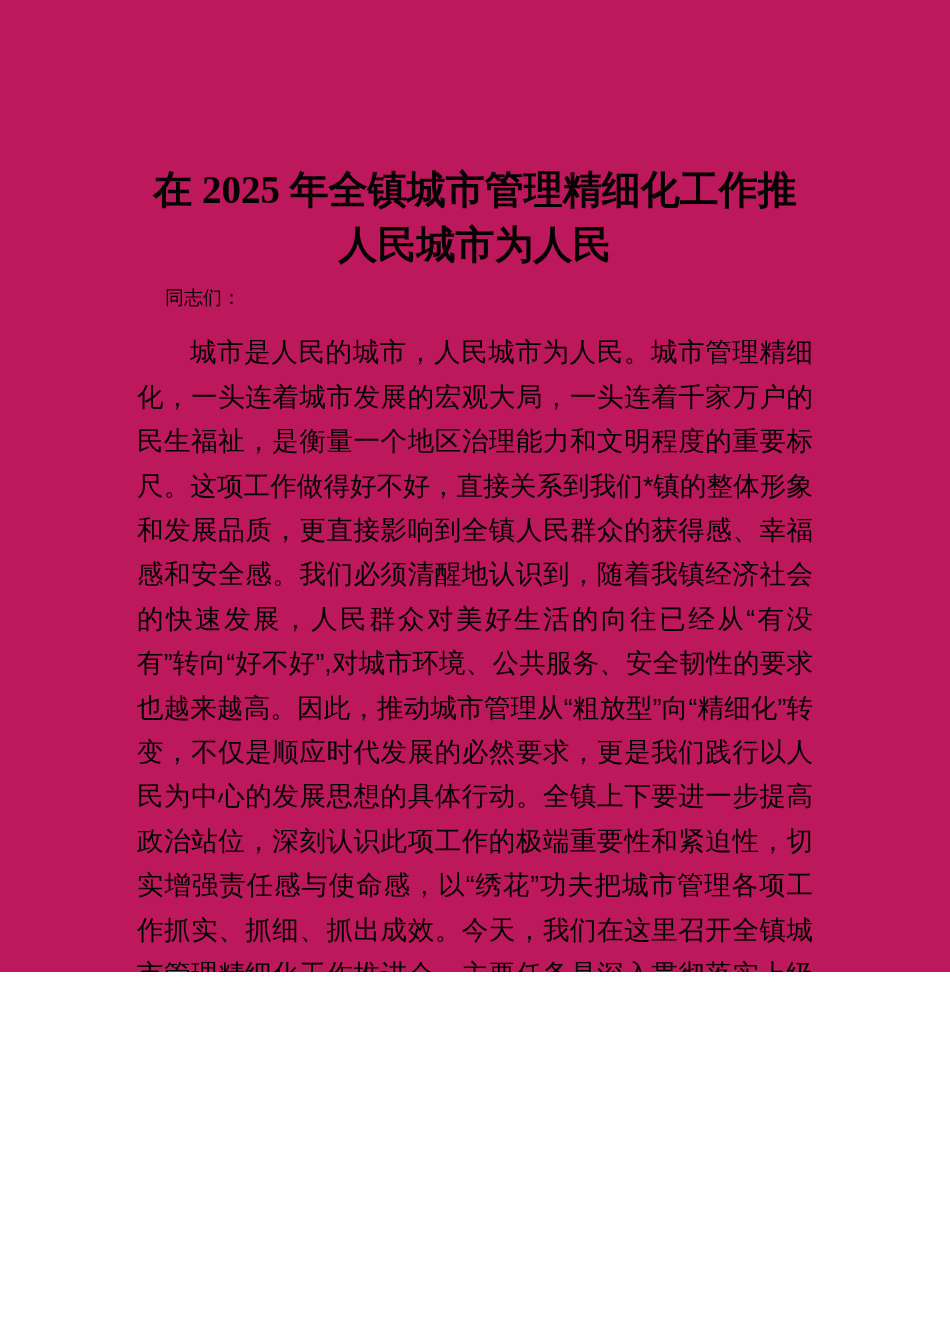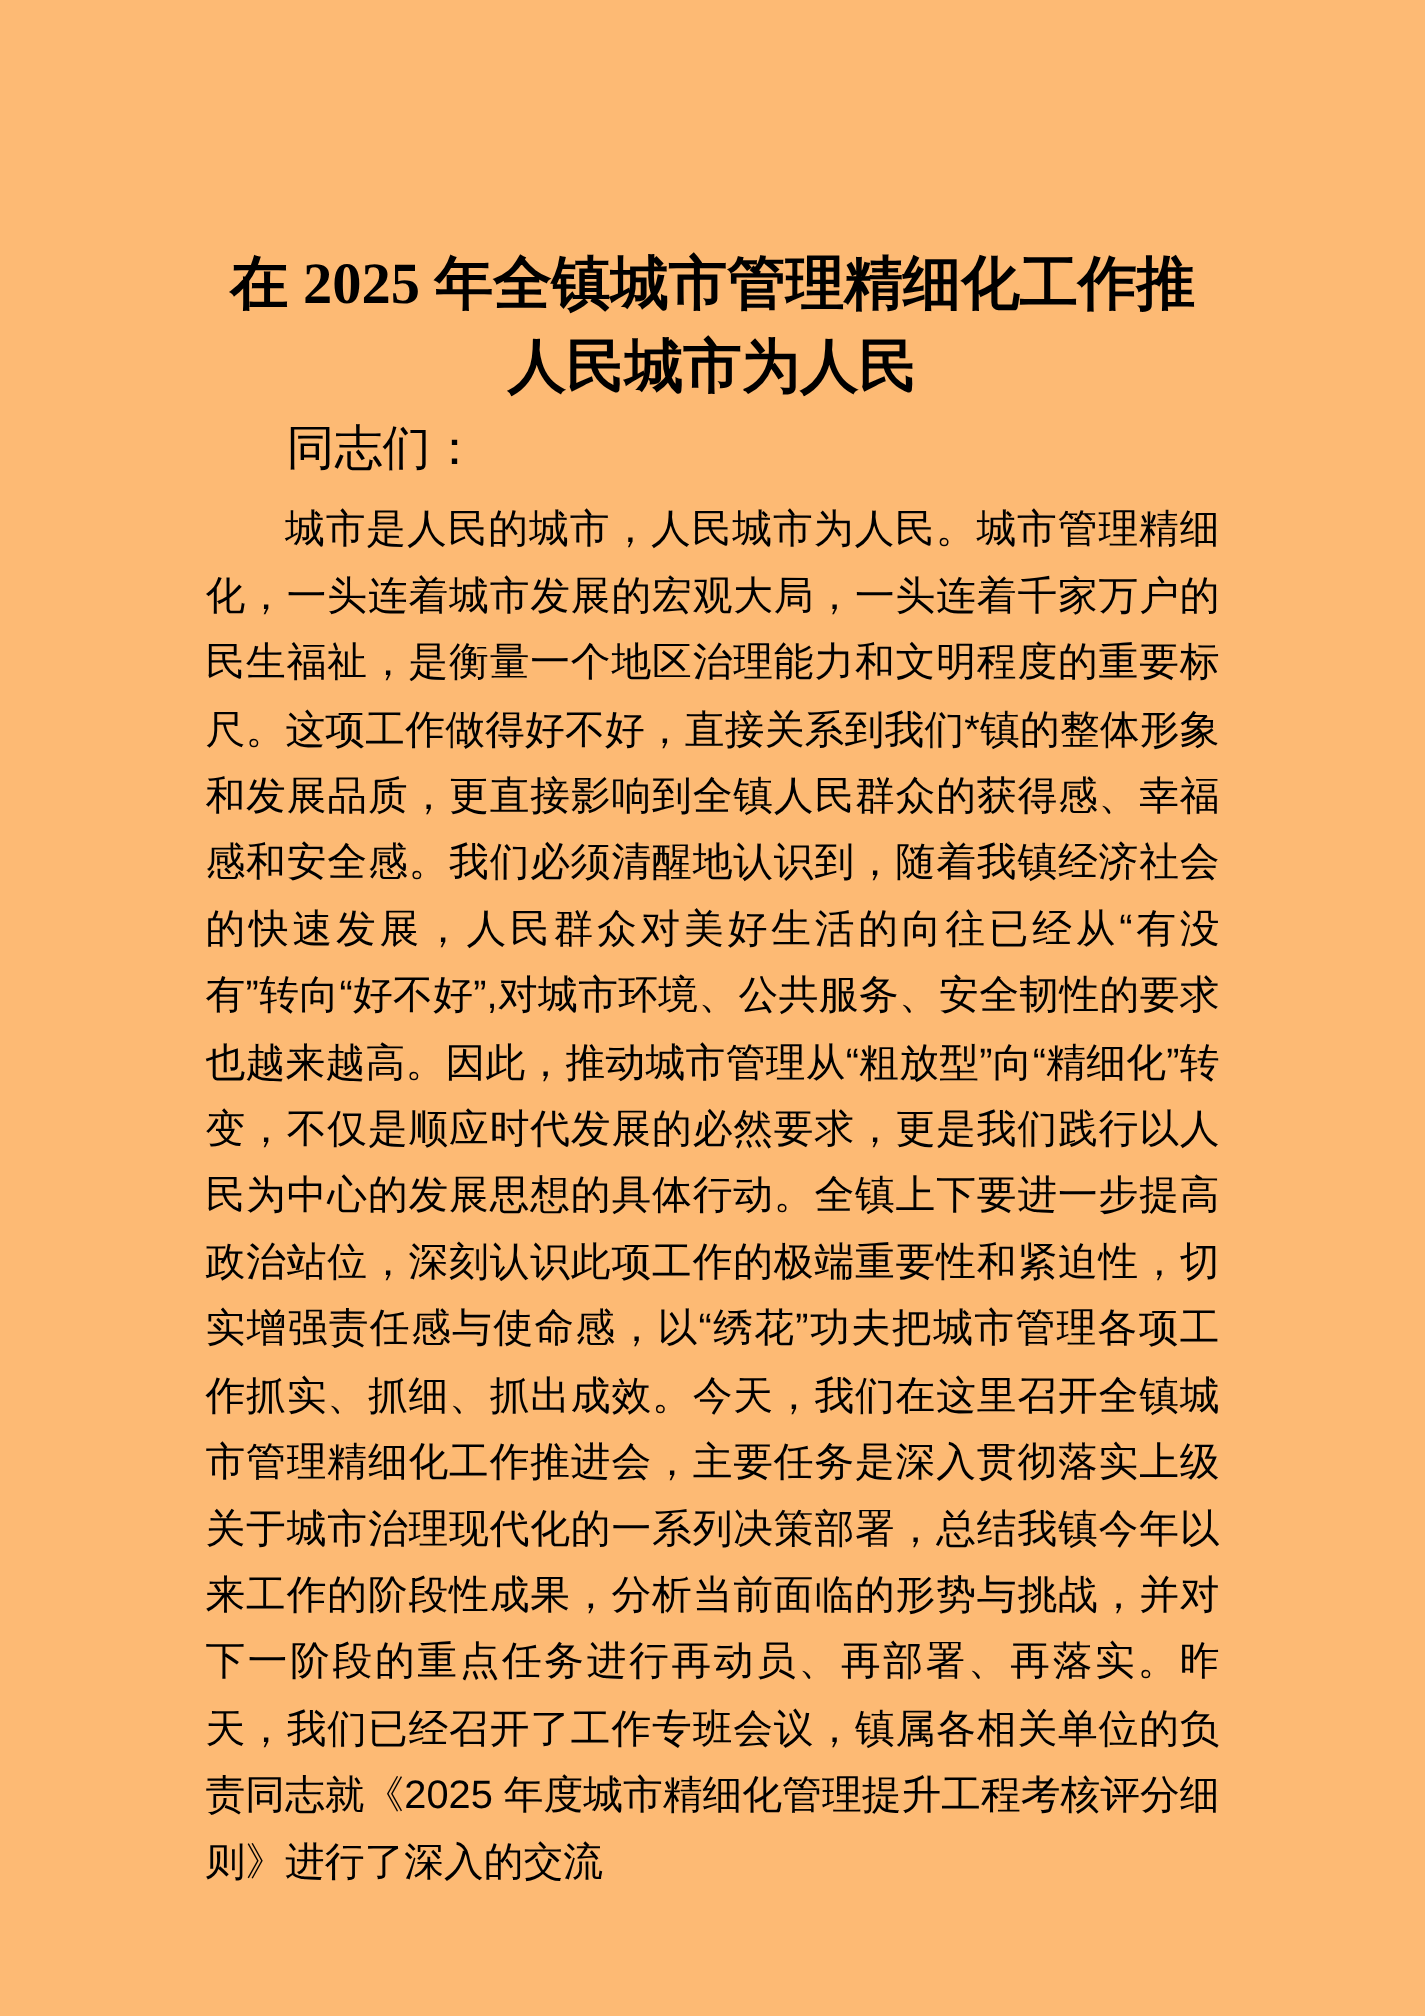--- a/index.html
+++ b/index.html
@@ -3,22 +3,22 @@
 <meta charset="utf-8">
 <style>
   html, body {
     margin: 0;
     padding: 0;
     background: #ffffff;
   }
   .page {
     position: relative;
     width: 950px;
-    height: 1344px;
-    background: #fdba74;
+    height: 972px;
+    background: #be185d;
     overflow: hidden;
     box-sizing: border-box;
     padding: 0 127px;
     color: #000000;
   }
   .doc-title {
     margin: 0;
     padding-top: 162px;
     text-align: center;
     font-family: "Liberation Serif", "DejaVu Serif", serif;
@@ -26,21 +26,21 @@
     font-size: 39px;
     line-height: 55px;
     color: #000000;
   }
   .doc-title .title-line {
     display: block;
   }
   .salutation {
     margin: 4px 0 0 0;
     font-family: "Liberation Sans", "DejaVu Sans", sans-serif;
-    font-size: 32px;
+    font-size: 19px;
     line-height: 44.4px;
     text-indent: 2em;
     color: #000000;
   }
   .body-para {
     margin: 10px;
     font-family: "Liberation Sans", "DejaVu Sans", sans-serif;
     font-size: 26.5px;
     line-height: 44.4px;
     text-indent: 2em;

